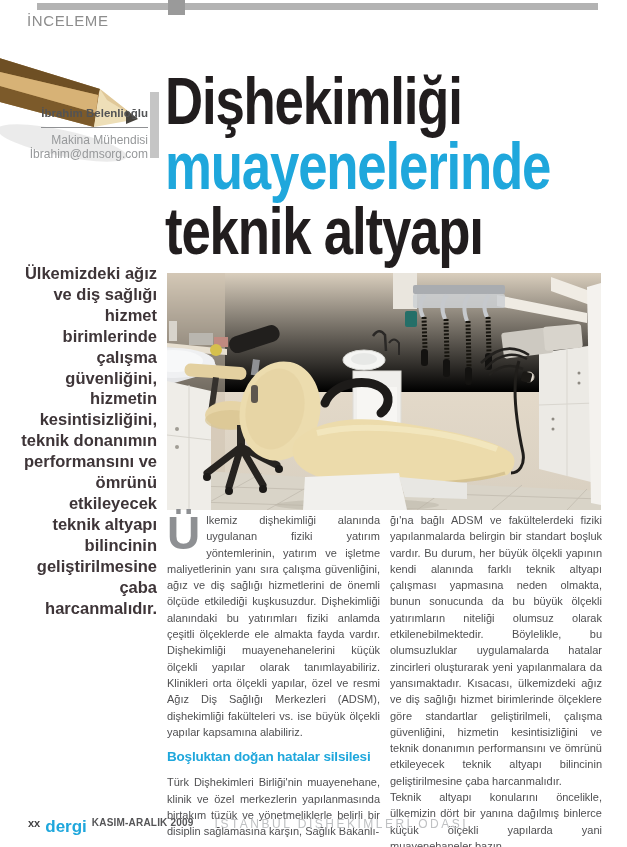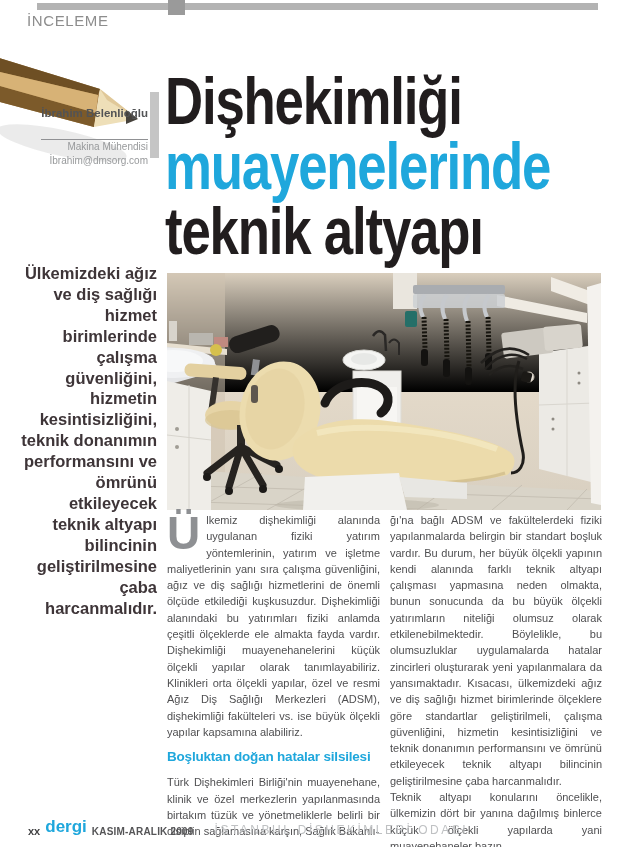--- a/index.html
+++ b/index.html
@@ -8,22 +8,22 @@
   .page { position:relative; width:624px; height:847px; background:#fff; overflow:hidden; }
 
   
   .topbar { position:absolute; left:37px; top:3px; width:561px; height:7px; background:#b3b3b3; }
   .topbar-square { position:absolute; left:168px; top:0; width:17px; height:15px; background:#9a9a9a; }
   .section-label { position:absolute; left:27px; top:12px; font-size:15px; color:#8d8d8d; letter-spacing:.6px; }
 
   
   .pencil { position:absolute; left:0; top:55px; }
   .author { position:absolute; left:0; top:103px; width:148px; text-align:right; }
-  .author-name { display:inline-block; font-size:11.5px; font-weight:bold; color:#525355; padding-bottom:20px; border-bottom:1px solid #909194; }
-  .author-meta { font-size:10px; color:#97999b; line-height:14px; }
+  .author-name { display:inline-block; font-size:11.5px; font-weight:bold; color:#525355; padding-bottom:8px; border-bottom:1px solid #909194; }
+  .author-meta { font-size:12px; color:#97999b; line-height:14px; margin-top:5px; }
   .vbar { position:absolute; left:150px; top:92px; width:9px; height:66px; background:#c5c5c5; }
 
   
   .headline { position:absolute; left:165px; top:69px; font-size:66px; font-weight:bold; line-height:65px; letter-spacing:-1.5px; color:#211d1e; transform:scaleX(0.8); transform-origin:left top; white-space:nowrap; }
   .headline .accent { color:var(--accent); }
 
   
   .pull-quote { position:absolute; left:4px; top:263px; width:153px; font-size:16.5px; font-weight:bold; color:#3e3538; line-height:20.9px; text-align:right; white-space:pre-line; }
 
   
@@ -31,21 +31,21 @@
 
   
   .col { position:absolute; top:512px; font-size:11px; line-height:16.3px; color:#4f4f51; text-align:justify; }
   .col-1 { left:167px; width:213px; }
   .col-2 { left:390px; width:212px; }
   .col p { margin:0; }
   .dropcap { float:left; font-size:46px; line-height:38px; font-weight:bold; color:#8e9093; margin:2px 6px 0 0; }
   .subhead { color:var(--accent); font-weight:bold; font-size:13.5px; margin:9px 0 9px; text-align:left; letter-spacing:-.2px; }
 
   
-  .footer { position:absolute; left:28px; top:817px; display:flex; align-items:flex-end; gap:5px; }
+  .footer { position:absolute; left:28px; top:817px; display:flex; align-items:flex-start; gap:5px; }
   .footer-xx { font-size:11px; font-weight:bold; color:#434345; }
   .footer-dergi { font-size:17px; font-weight:bold; color:var(--accent); }
   .footer-issue { font-size:10px; font-weight:bold; color:#555557; letter-spacing:.2px; }
   .footer-org { font-size:12px; color:#bfc1c3; letter-spacing:2.5px; margin-left:16px; }
 </style>
 </head>
 <body>
 
 <div class="page">
 

